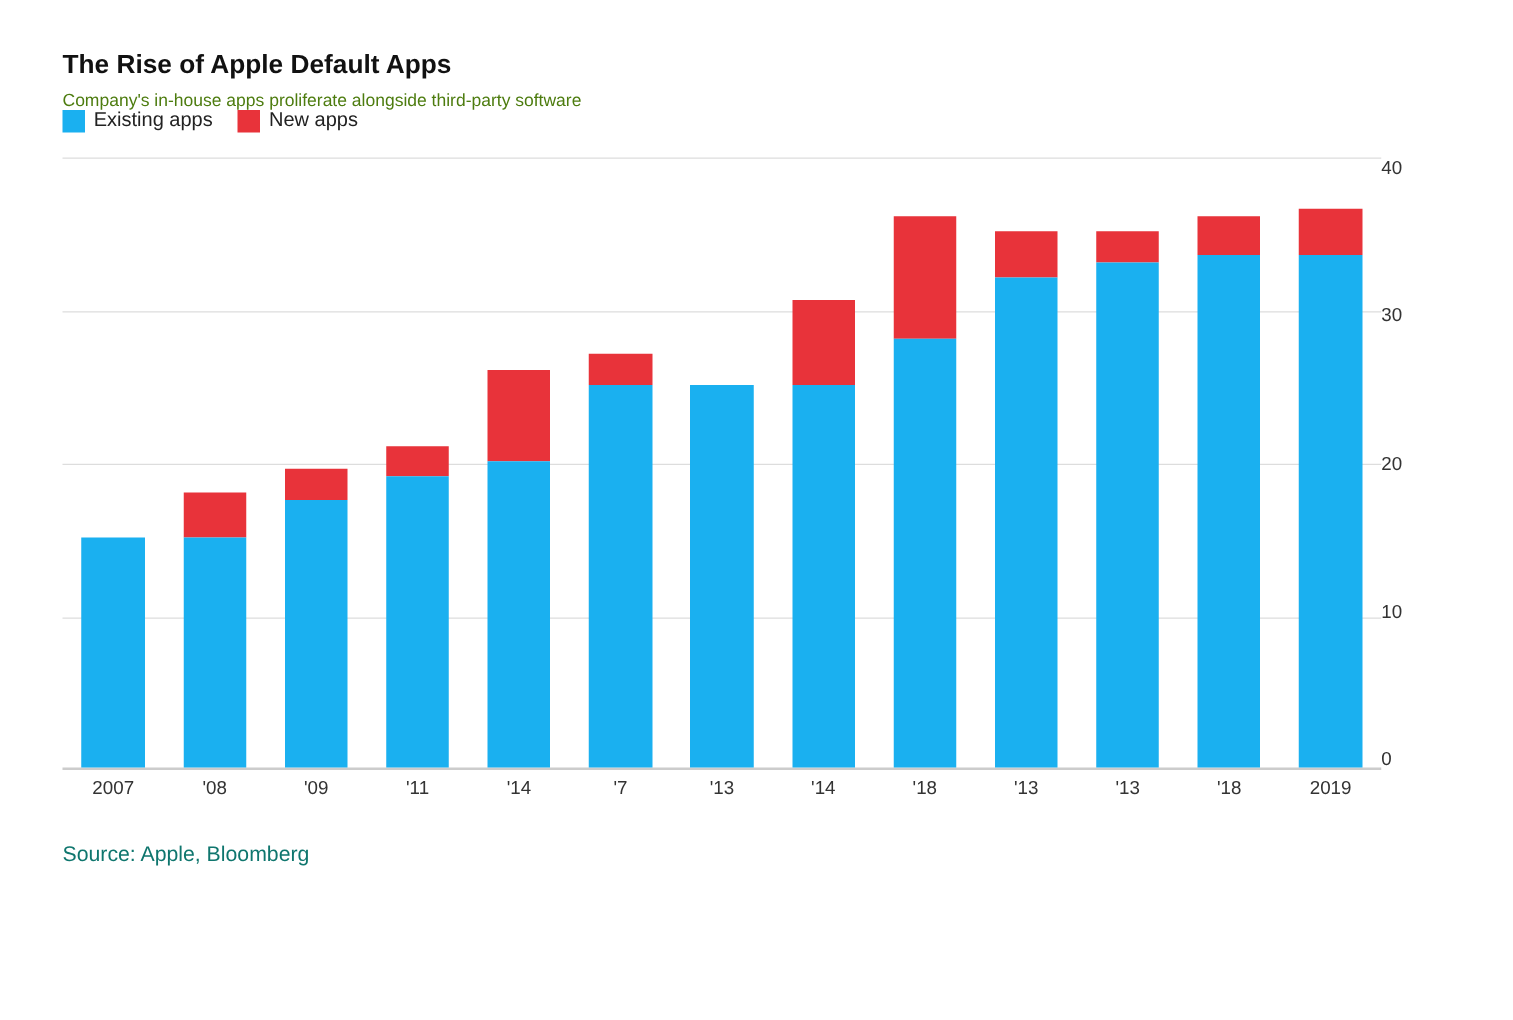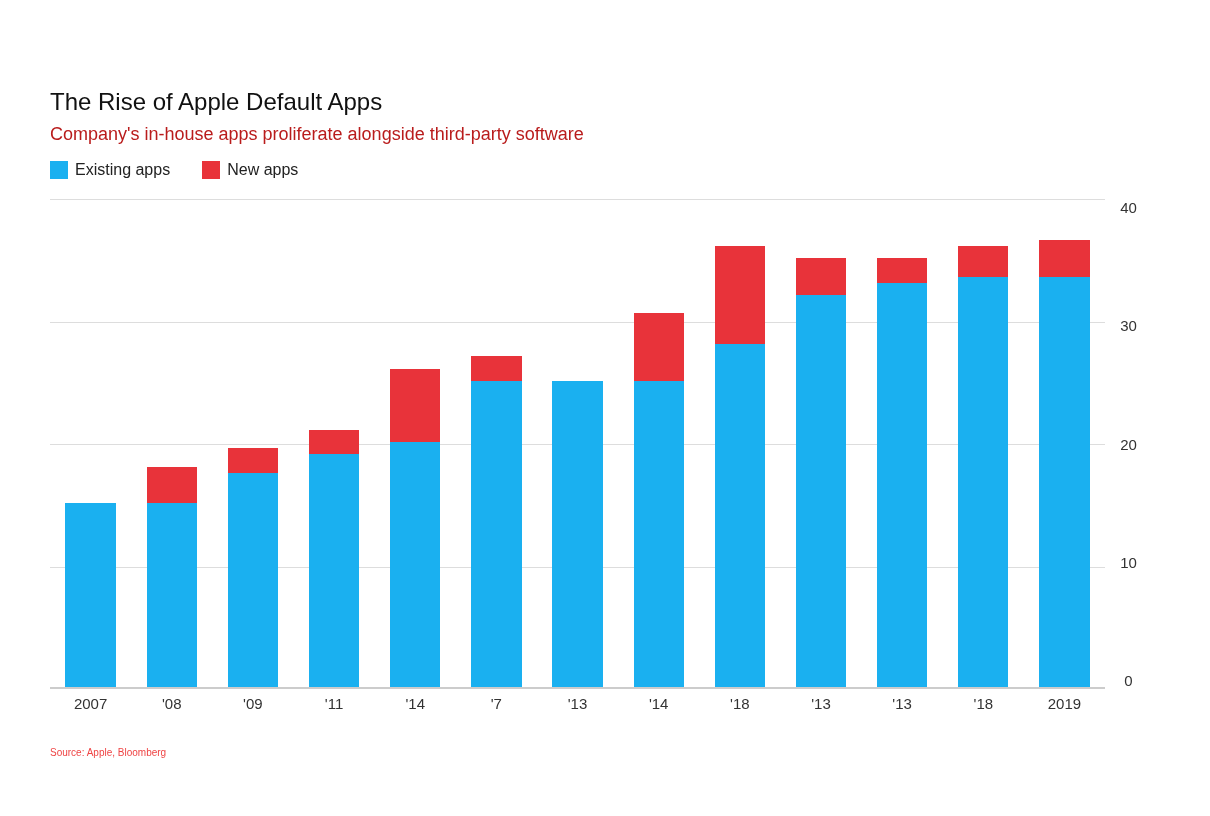--- a/index.html
+++ b/index.html
@@ -4,35 +4,33 @@
   <style>
     * { box-sizing: border-box; margin: 0; padding: 0; }
     body {
       background: #fff;
       font-family: 'Arial', sans-serif;
       width: 1210px;
       height: 816px;
       padding: 40px 50px 30px 50px;
     }
     .title {
-      font-size: 24px;
-      font-weight: 400;
+      font-size: 21px;
+      font-weight: 700;
       color: #111;
       margin-bottom: 8px;
-      margin-top: 48px;
     }
     .subtitle {
-      font-size: 18px;
-      color: #b91c1c;
-      margin-bottom: 16px;
+      font-size: 14px;
+      color: #4d7c0f;
     }
     .legend {
       display: flex;
       align-items: center;
-      gap: 32px;
+      gap: 20px;
       margin-bottom: 20px;
     }
     .legend-item {
       display: flex;
       align-items: center;
       gap: 7px;
       font-size: 16px;
       color: #222;
     }
     .legend-color {
@@ -50,21 +48,21 @@
     .chart-main {
       flex: 1;
       position: relative;
     }
     .y-axis {
       width: 55px;
       position: relative;
       display: flex;
       flex-direction: column;
       justify-content: space-between;
-      align-items: center;
+      align-items: flex-start;
       padding-bottom: 40px;
     }
     .y-label {
       font-size: 15px;
       color: #333;
       text-align: right;
       padding-right: 8px;
     }
     .bars-container {
       display: flex;
@@ -101,22 +99,22 @@
       width: 100%;
       margin-top: 6px;
     }
     .x-label {
       flex: 1;
       text-align: center;
       font-size: 15px;
       color: #333;
     }
     .source {
-      font-size: 10px;
-      color: #ef4444;
+      font-size: 17px;
+      color: #0f766e;
       margin-top: 18px;
     }
     .gridline {
       position: absolute;
       left: 0;
       right: 0;
       border-top: 1px solid #ddd;
     }
   </style>
 </head>

